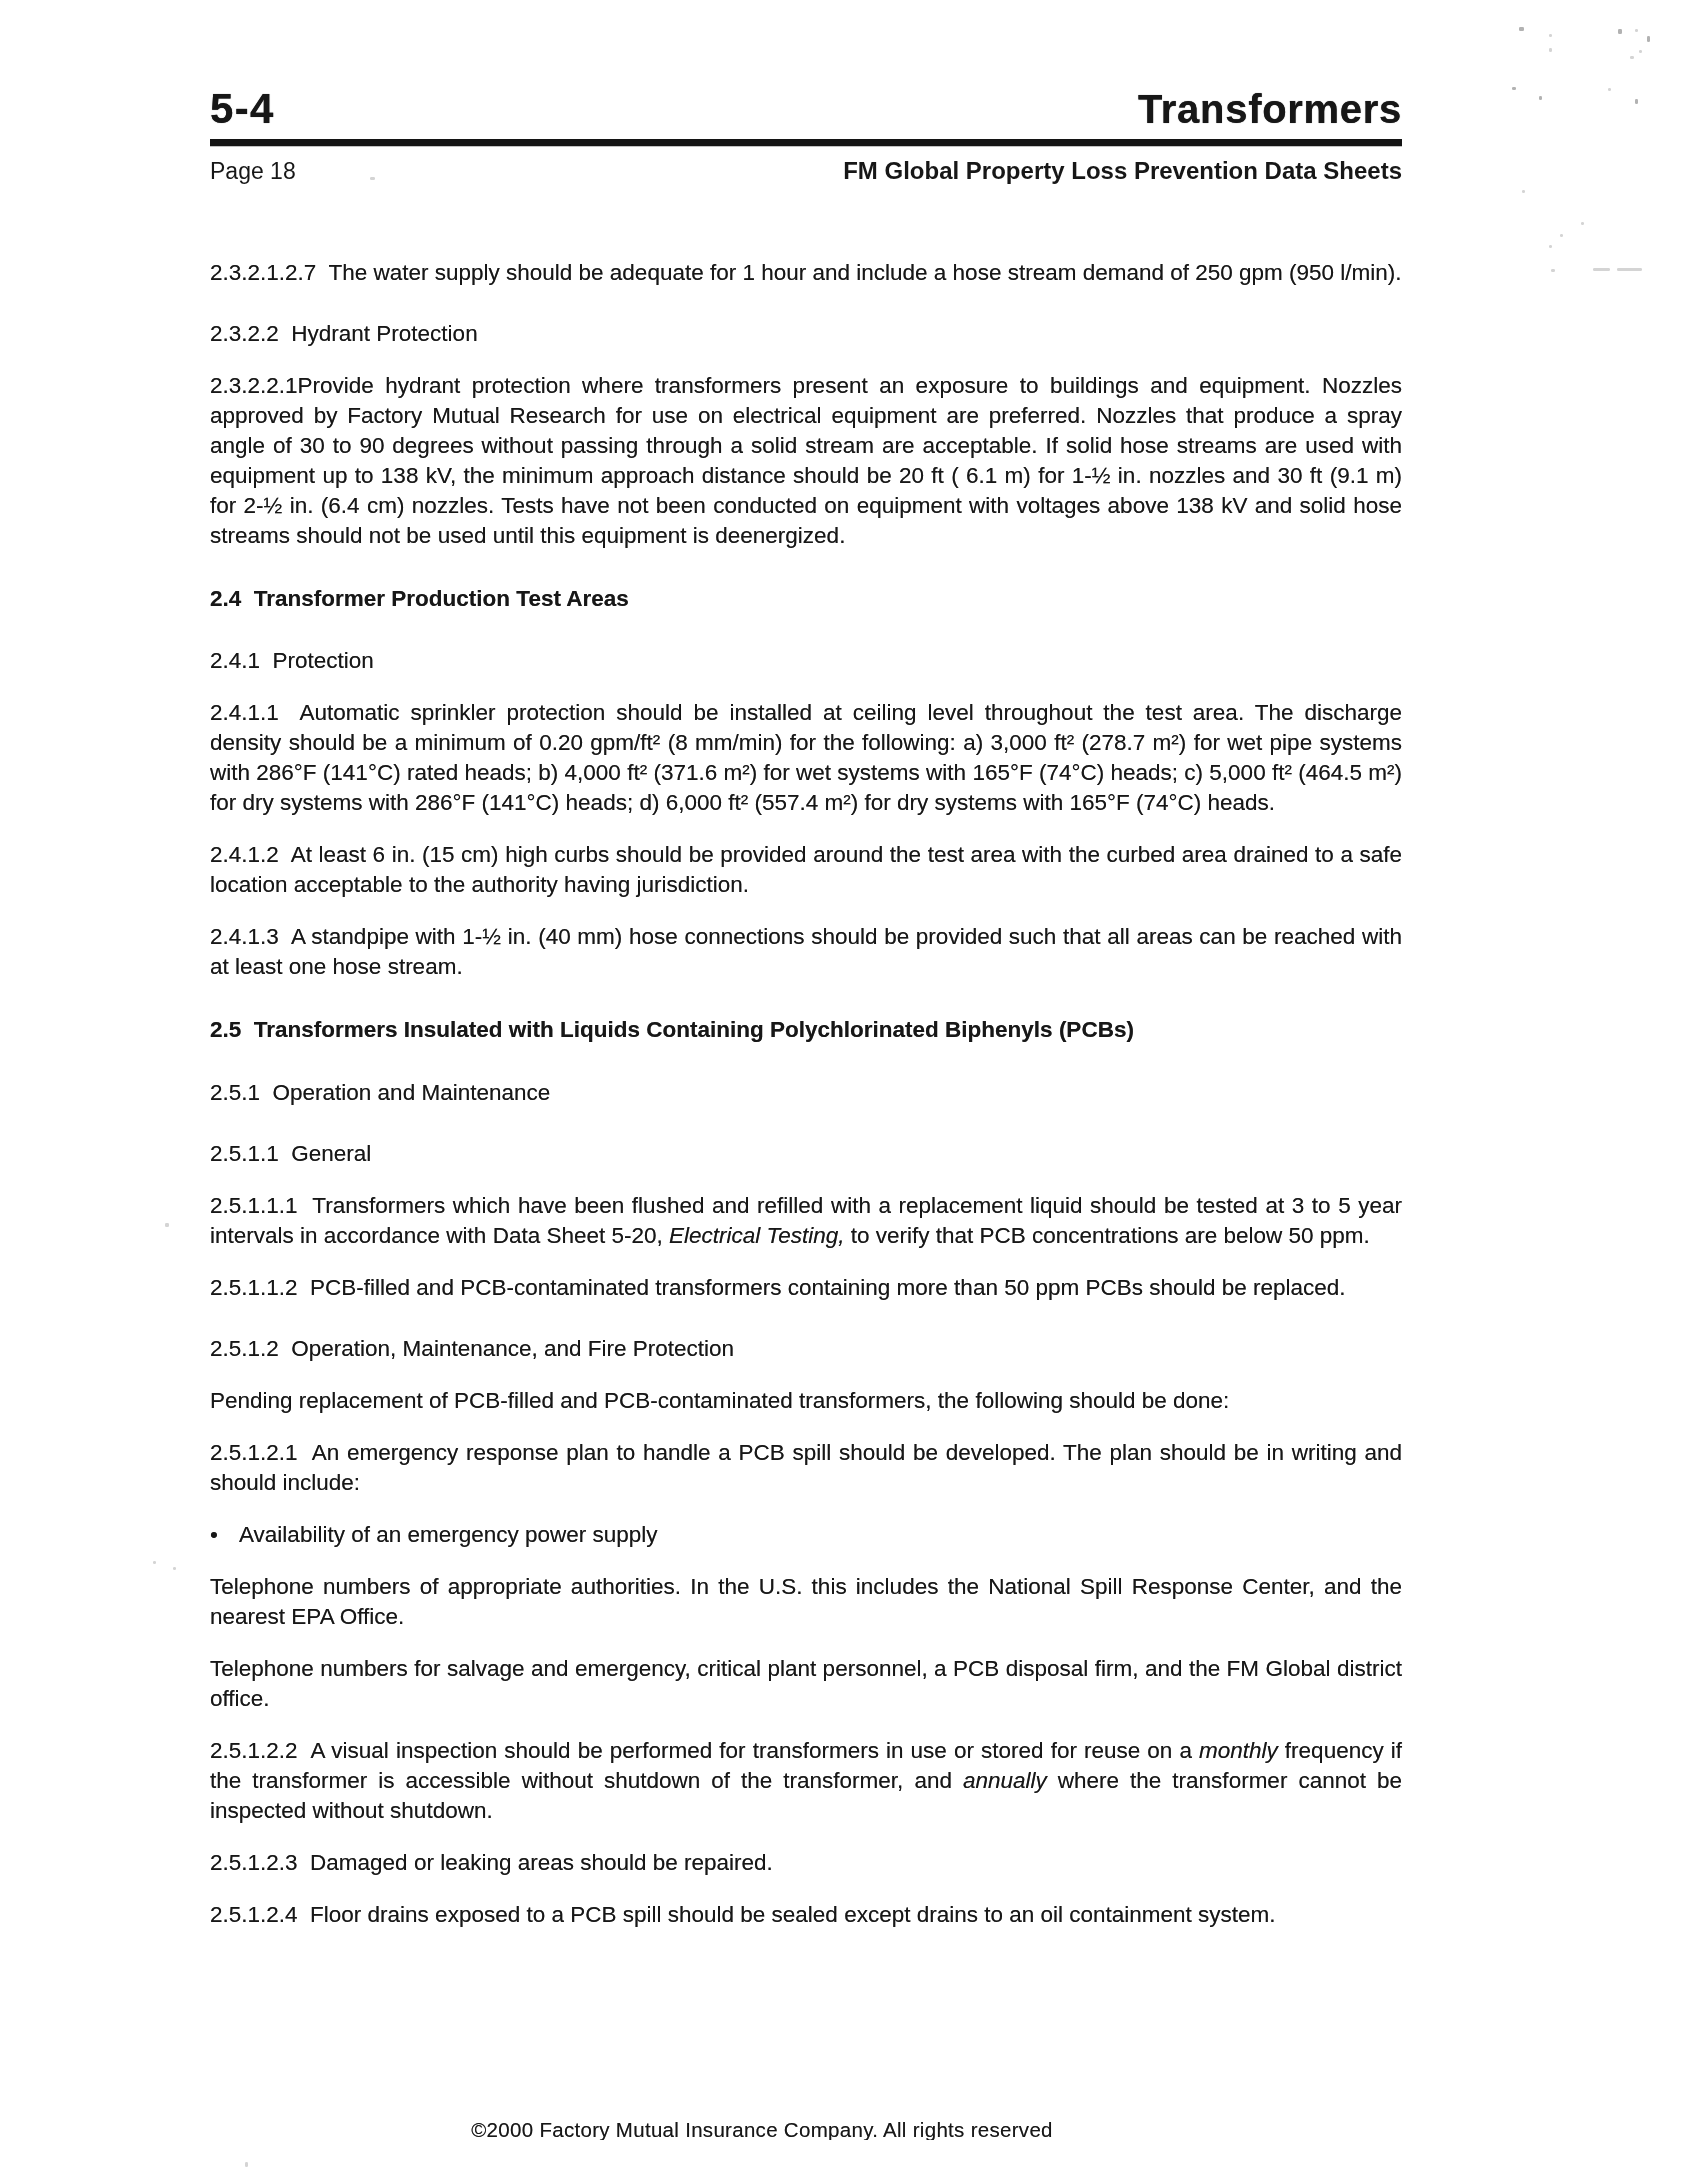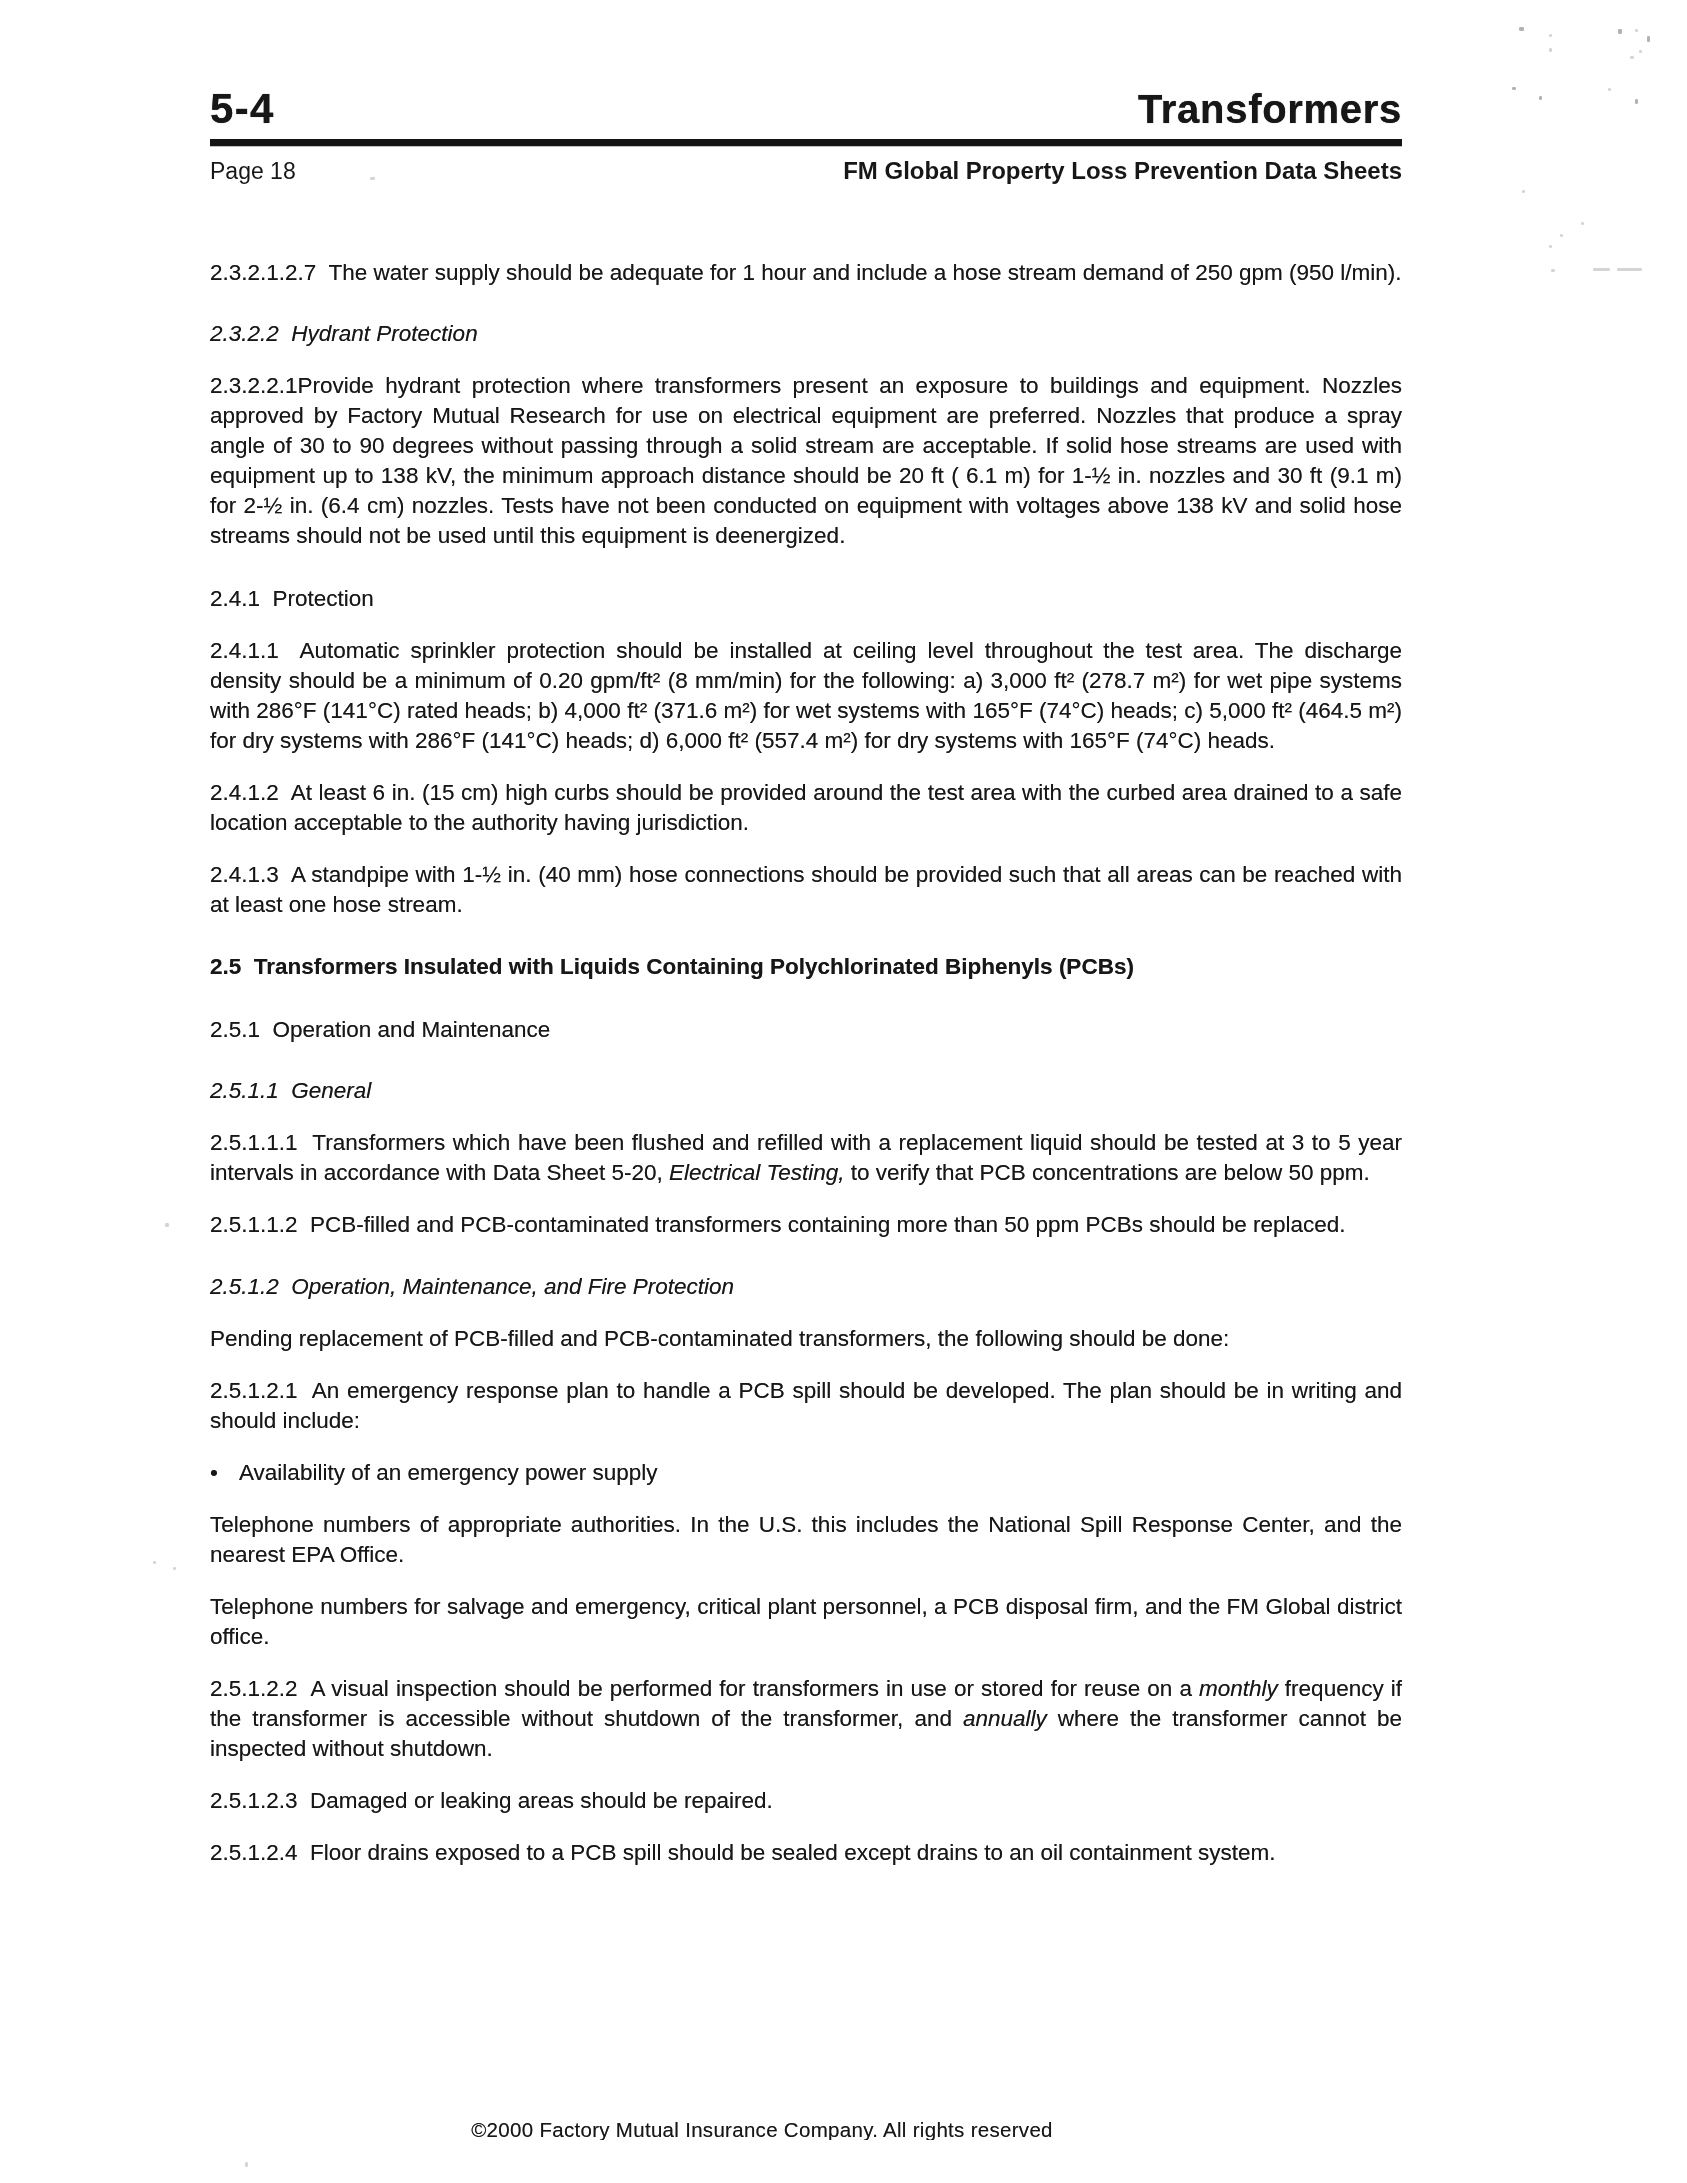--- a/index.html
+++ b/index.html
@@ -42,21 +42,21 @@
   
   .content {
     position: absolute;
     left: 210px; top: 246px;
     width: 1192px;
     font-size: 22.5px; line-height: 30px;
     text-shadow: 0 0 0.3px rgba(10,10,10,.55);
   }
   .blk { margin: 12px 0 22px 0; }
   .para { text-align: justify; }
-  .h-plain { padding-top: 9.3px; font-style: italic; }
+  .h-plain { padding-top: 9.3px; }
   .h-bold  { padding-top: 10.6px; font-weight: bold; }
   .h-italic{ padding-top: 10.6px; }
   .it { font-style: italic; }
   .bullet-item { display: flex; }
   .bullet-glyph { width: 29px; flex: 0 0 29px; }
 
   
   .footer-clip {
     position: absolute; top: 2118px; left: 0; width: 1524px;
     height: 22px; overflow: hidden;
@@ -90,20 +90,21 @@
 </div>
 
 <div class="content">
 
   <div class="blk para">2.3.2.1.2.7&nbsp; The water supply should be adequate for 1 hour and include a hose stream demand of 250 gpm (950 l/min).</div>
 
   <div class="blk h-plain">2.3.2.2&nbsp; Hydrant Protection</div>
 
   <div class="blk para">2.3.2.2.1Provide hydrant protection where transformers present an exposure to buildings and equipment. Nozzles approved by Factory Mutual Research for use on electrical equipment are preferred. Nozzles that produce a spray angle of 30 to 90 degrees without passing through a solid stream are acceptable. If solid hose streams are used with equipment up to 138 kV, the minimum approach distance should be 20 ft ( 6.1 m) for 1-½ in. nozzles and 30 ft (9.1 m) for 2-½ in. (6.4 cm) nozzles. Tests have not been conducted on equipment with voltages above 138 kV and solid hose streams should not be used until this equipment is deenergized.</div>
 
+  <div class="blk h-bold">2.4&nbsp; Transformer Production Test Areas</div>
 
   <div class="blk h-italic">2.4.1&nbsp; Protection</div>
 
   <div class="blk para">2.4.1.1&nbsp; Automatic sprinkler protection should be installed at ceiling level throughout the test area. The discharge density should be a minimum of 0.20 gpm/ft² (8 mm/min) for the following: a) 3,000 ft² (278.7 m²) for wet pipe systems with 286°F (141°C) rated heads; b) 4,000 ft² (371.6 m²) for wet systems with 165°F (74°C) heads; c) 5,000 ft² (464.5 m²) for dry systems with 286°F (141°C) heads; d) 6,000 ft² (557.4 m²) for dry systems with 165°F (74°C) heads.</div>
 
   <div class="blk para">2.4.1.2&nbsp; At least 6 in. (15 cm) high curbs should be provided around the test area with the curbed area drained to a safe location acceptable to the authority having jurisdiction.</div>
 
   <div class="blk para">2.4.1.3&nbsp; A standpipe with 1-½ in. (40 mm) hose connections should be provided such that all areas can be reached with at least one hose stream.</div>
 
   <div class="blk h-bold">2.5&nbsp; Transformers Insulated with Liquids Containing Polychlorinated Biphenyls (PCBs)</div>

